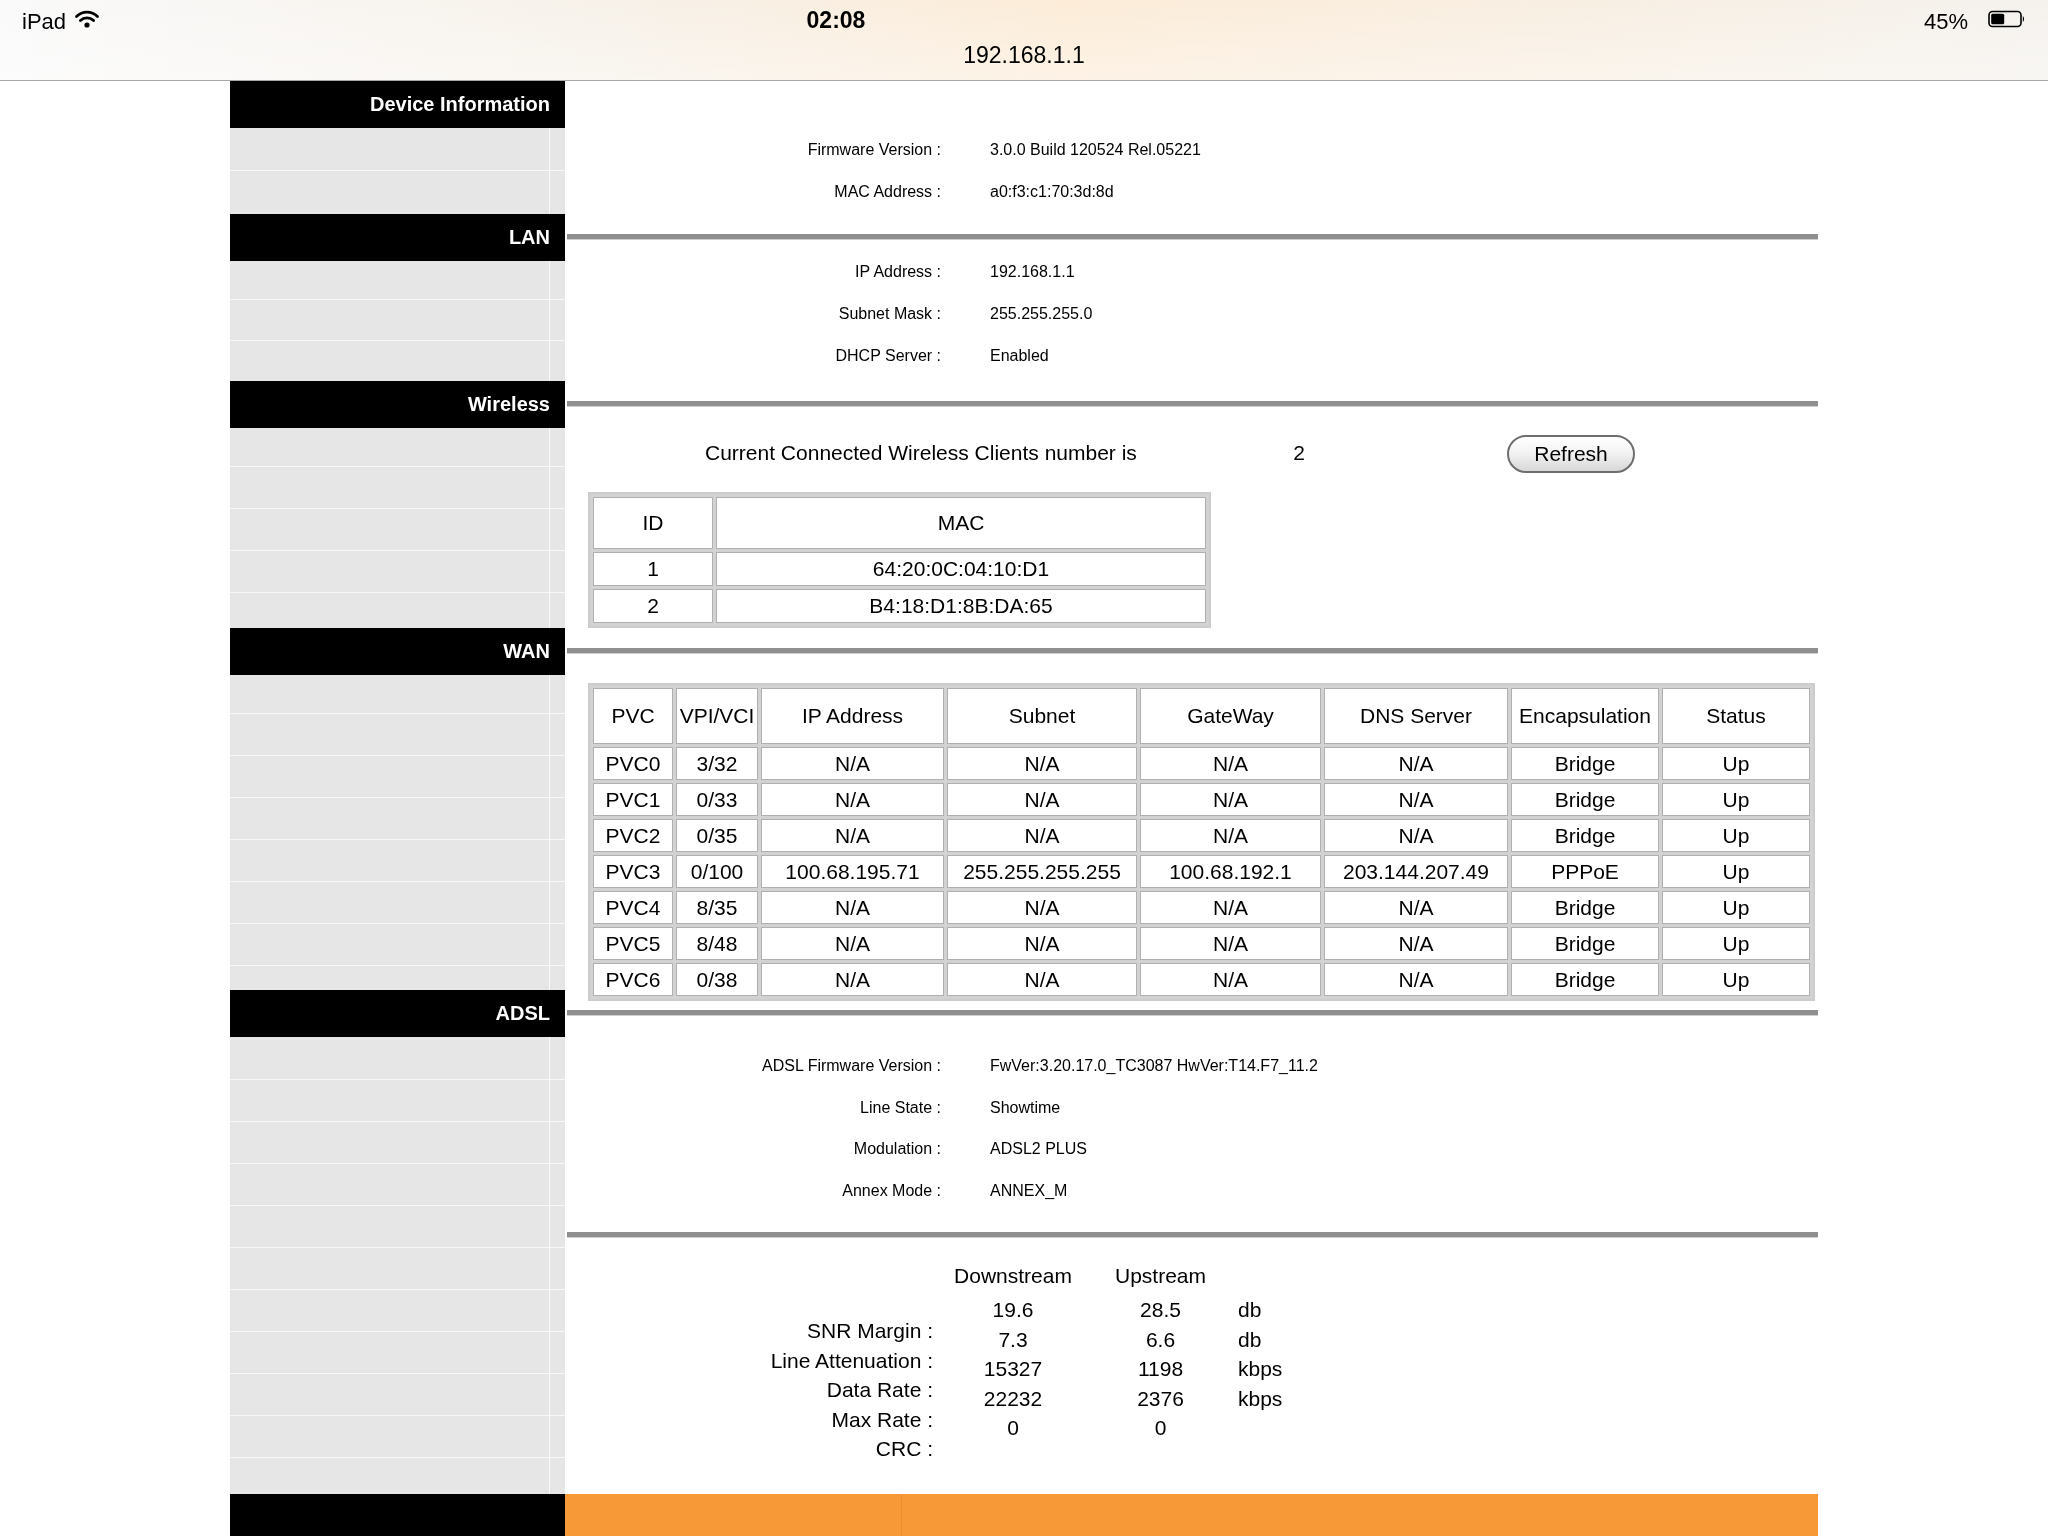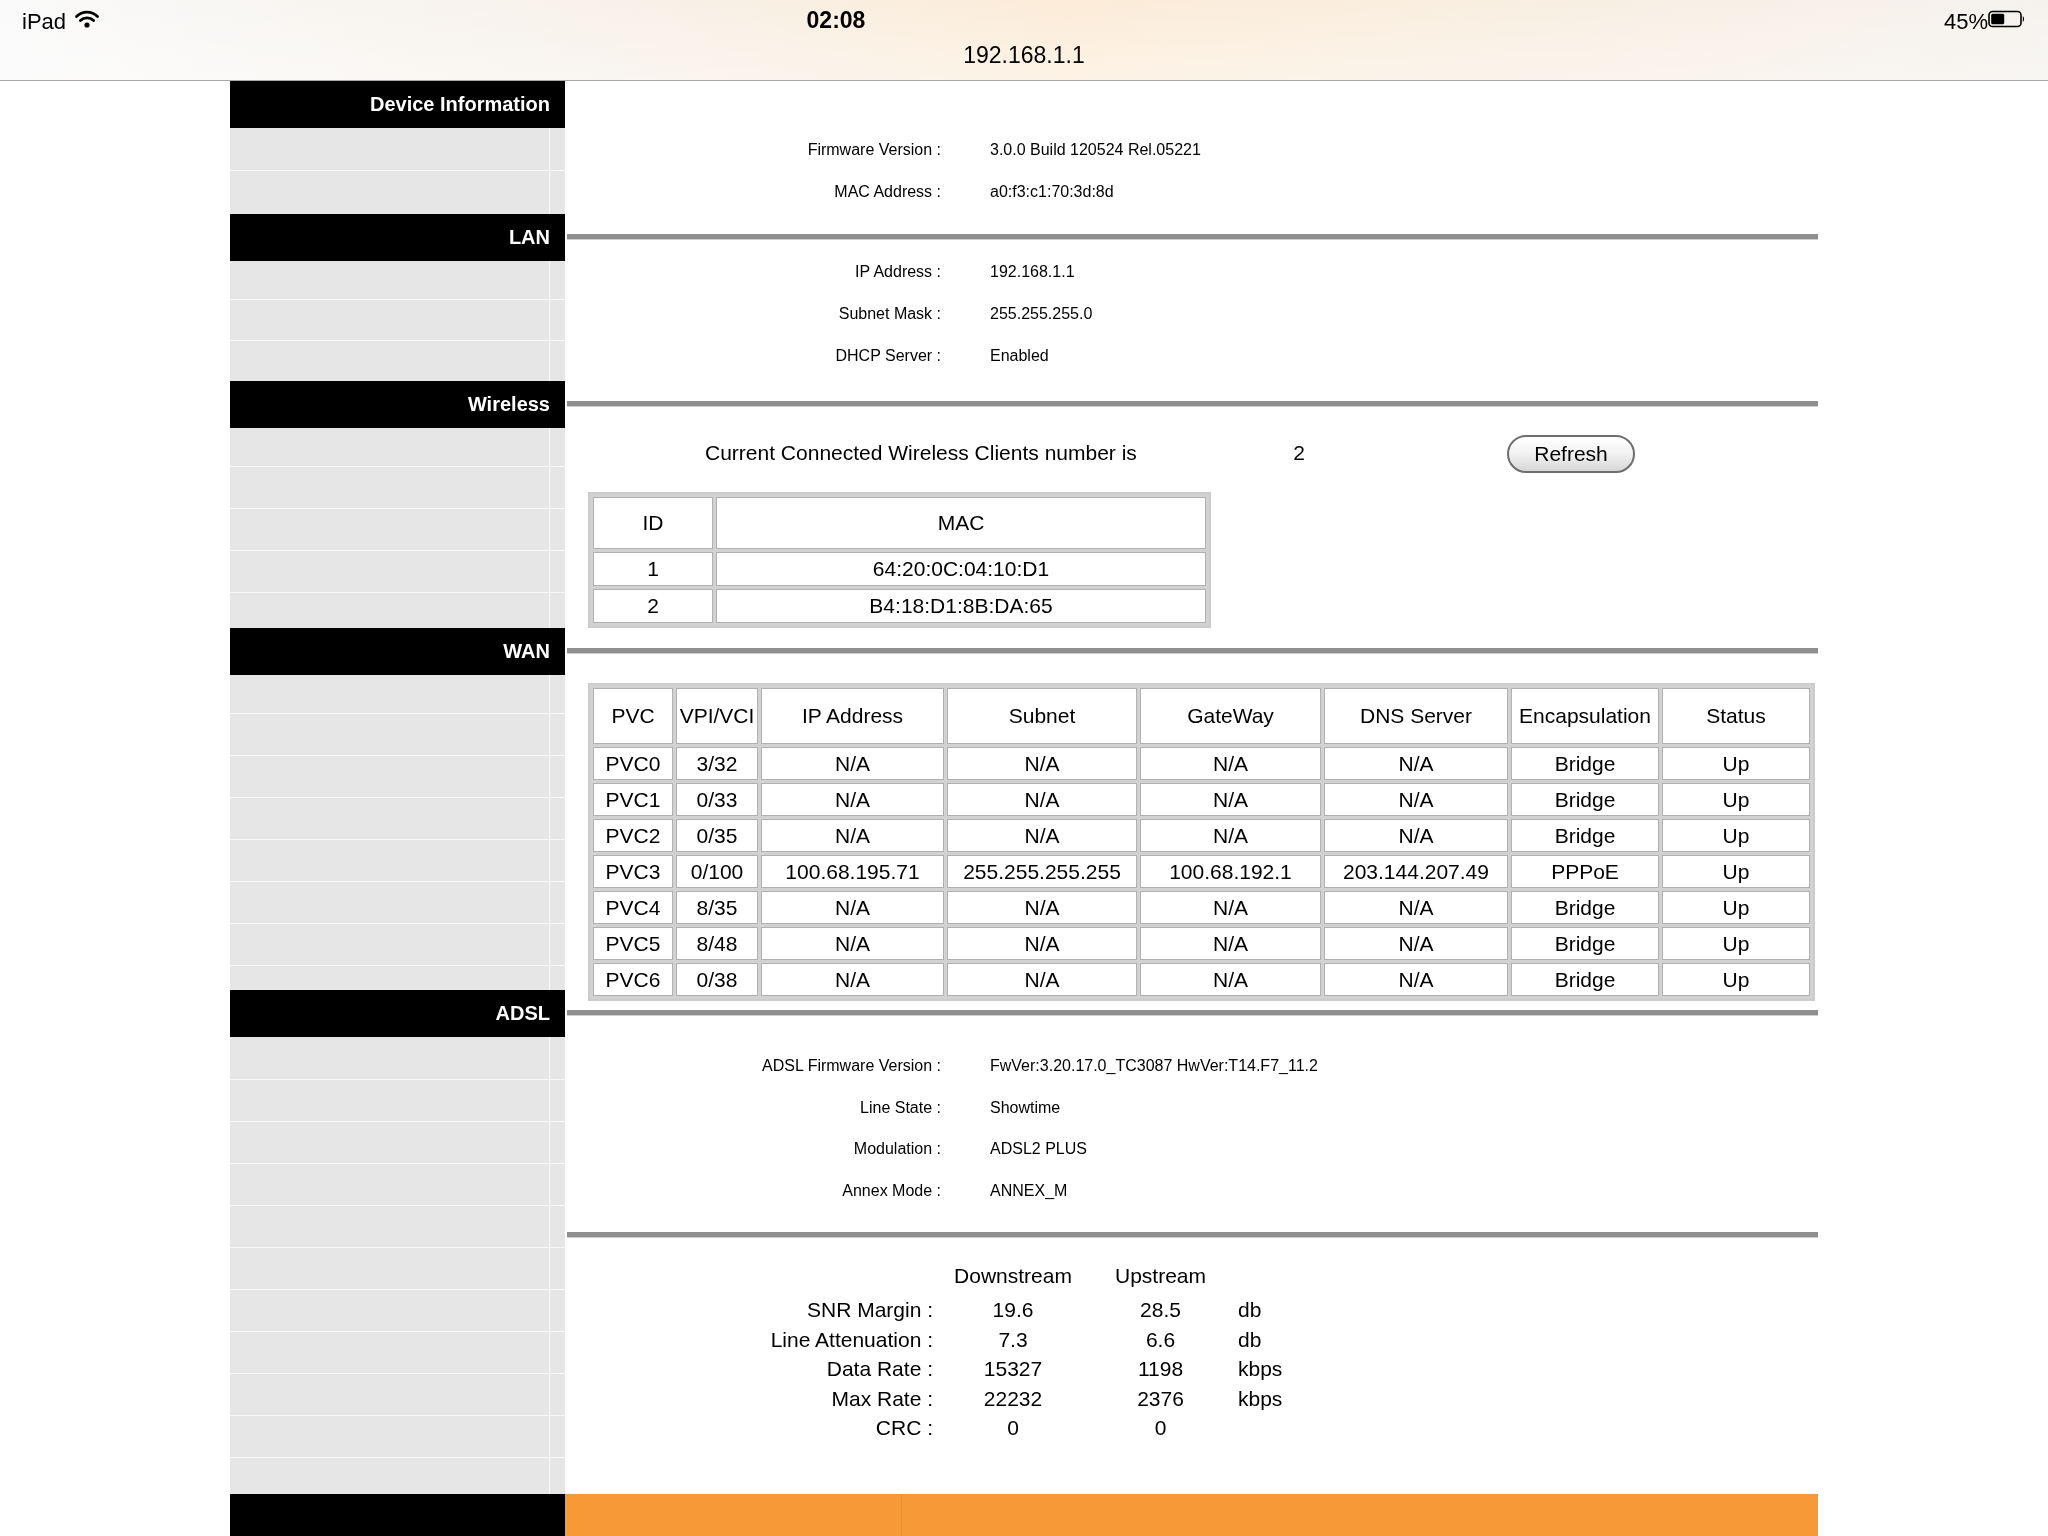--- a/index.html
+++ b/index.html
@@ -11,21 +11,21 @@
   #status-bar{
     position:absolute;left:0;top:0;width:2048px;height:80px;
     background:
       linear-gradient(to bottom, rgba(255,255,255,0) 0%, rgba(255,255,255,0.35) 100%),
       linear-gradient(to right, #fafafa 0%, #f7f1e9 30%, #fcecd8 52%, #f8efe3 78%, #f5f2ee 100%);
     border-bottom:1px solid #a8a8a8;
   }
   .sb-left{position:absolute;left:22px;top:8px;height:28px;display:flex;align-items:center;gap:8px;font-size:22px;}
   .sb-time{position:absolute;left:0;top:7px;width:1672px;text-align:center;font-size:23px;font-weight:bold;}
   .sb-url{position:absolute;left:0;top:42px;width:2048px;text-align:center;font-size:23px;}
-  .sb-right{position:absolute;right:20px;top:8px;height:28px;display:flex;align-items:center;gap:0;font-size:22px;}
+  .sb-right{position:absolute;right:20px;top:8px;height:28px;display:flex;align-items:center;gap:20px;font-size:22px;}
   
   #sidebar{position:absolute;left:230px;top:81px;width:335px;height:1413px;background:#e6e6e6;}
   #sidebar .v-line{position:absolute;top:0;bottom:0;left:319px;width:1px;background:rgba(255,255,255,0.8);}
   .side-sep{position:absolute;left:230px;width:335px;height:1px;background:rgba(255,255,255,0.7);}
   .side-bar-section{
     position:absolute;left:230px;width:335px;height:47px;background:#000;
     color:#fff;font-weight:bold;font-size:20px;line-height:47px;text-align:right;
     padding-right:15px;box-sizing:border-box;
   }
   #side-bottom-black{position:absolute;left:230px;top:1494px;width:335px;height:42px;background:#000;}
@@ -49,21 +49,21 @@
   table.gtable{border-collapse:separate;border-spacing:3px;background:#d2d2d2;border:2px solid #cccccc;table-layout:fixed;}
   table.gtable td{background:#ffffff;border:1px solid #b0b0b0;text-align:center;font-size:21px;padding:0;overflow:hidden;white-space:nowrap;}
   #wl-table{position:absolute;left:588px;top:492px;width:623px;}
   #wl-table td.hdr{height:50px;}
   #wl-table td{height:32px;}
   #wan-table{position:absolute;left:588px;top:683px;width:1211px;}
   #wan-table td.hdr{height:54px;}
   #wan-table td{height:31px;}
   
   .stat-row{position:absolute;left:567px;width:1251px;height:28px;font-size:21px;line-height:28px;}
-  .s-label{position:absolute;left:0;width:366px;text-align:right;white-space:pre;}
+  .s-label{position:absolute;left:0;width:366px;text-align:right;white-space:pre;margin-top:21px;}
   .s-down{position:absolute;left:366px;width:160px;text-align:center;}
   .s-up{position:absolute;left:526px;width:135px;text-align:center;}
   .s-unit{position:absolute;left:671px;width:140px;text-align:left;}
   
   #orange-bar{position:absolute;left:565px;top:1494px;width:1253px;height:42px;background:#F89938;}
   #orange-seam{position:absolute;left:336px;top:0;width:1px;height:42px;background:rgba(0,0,0,0.06);}
 </style>
 </head>
 <body>
 

